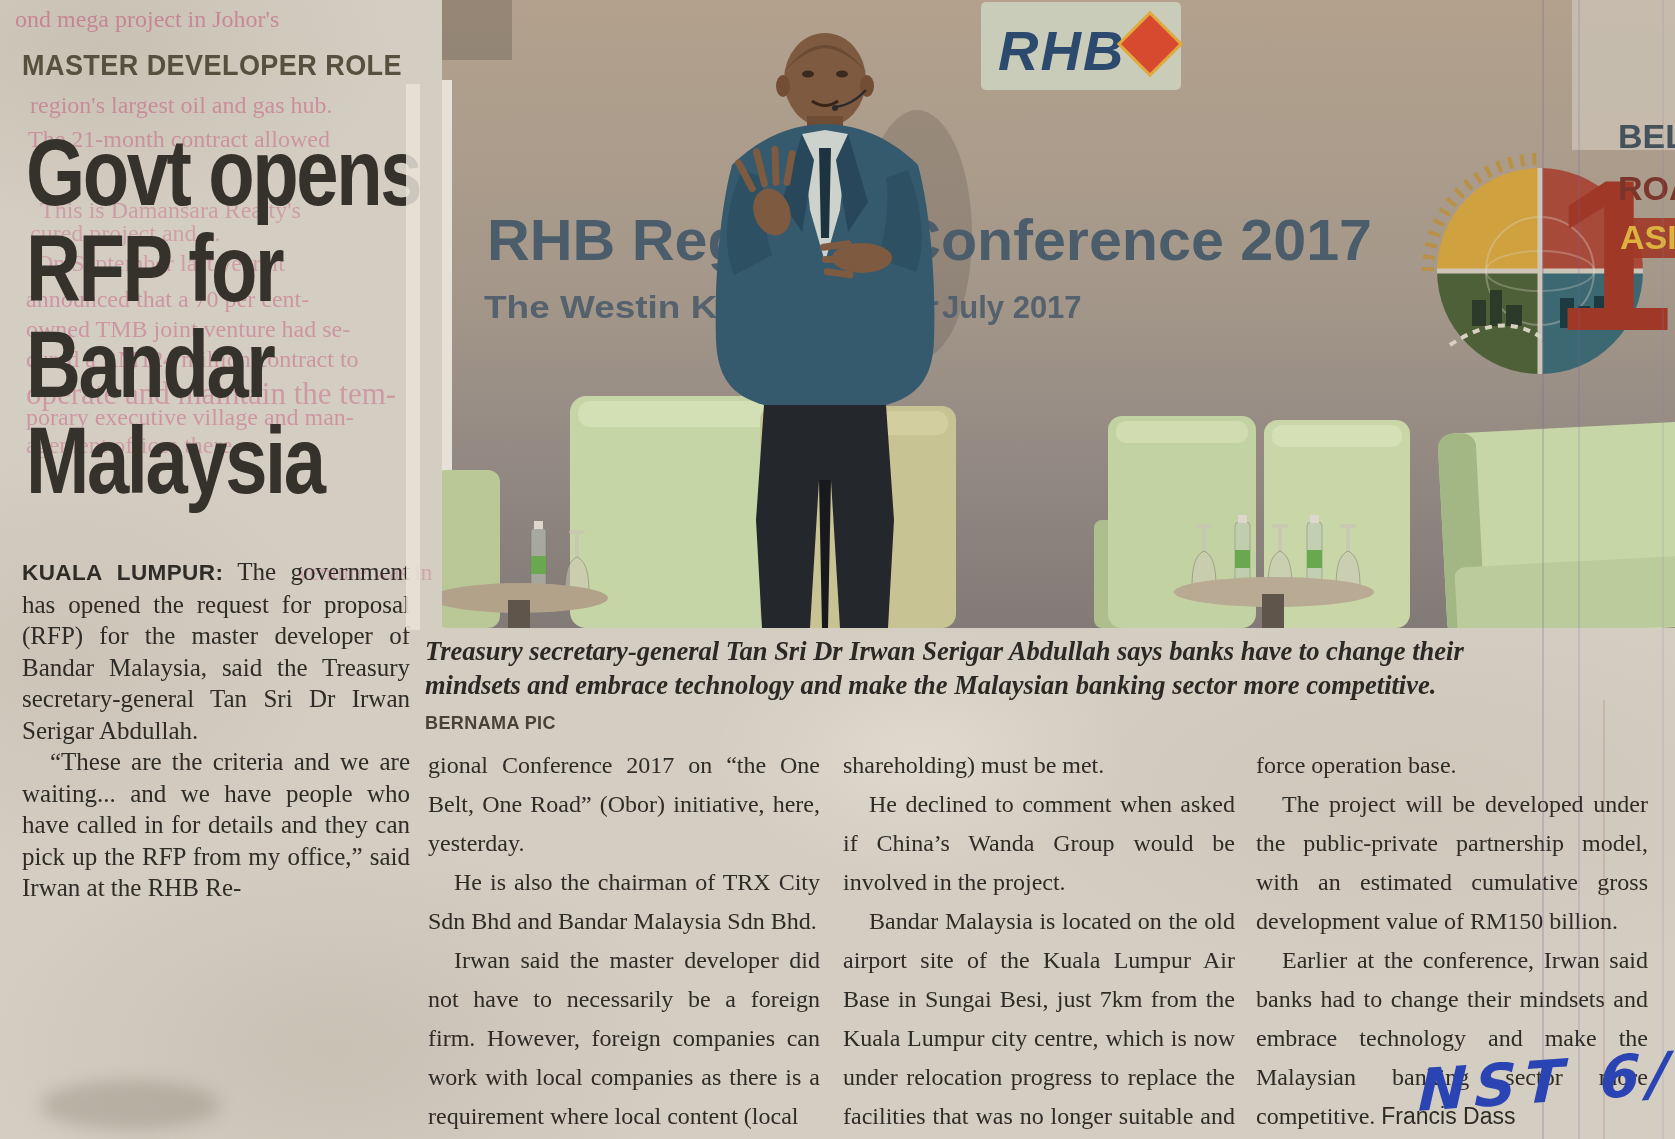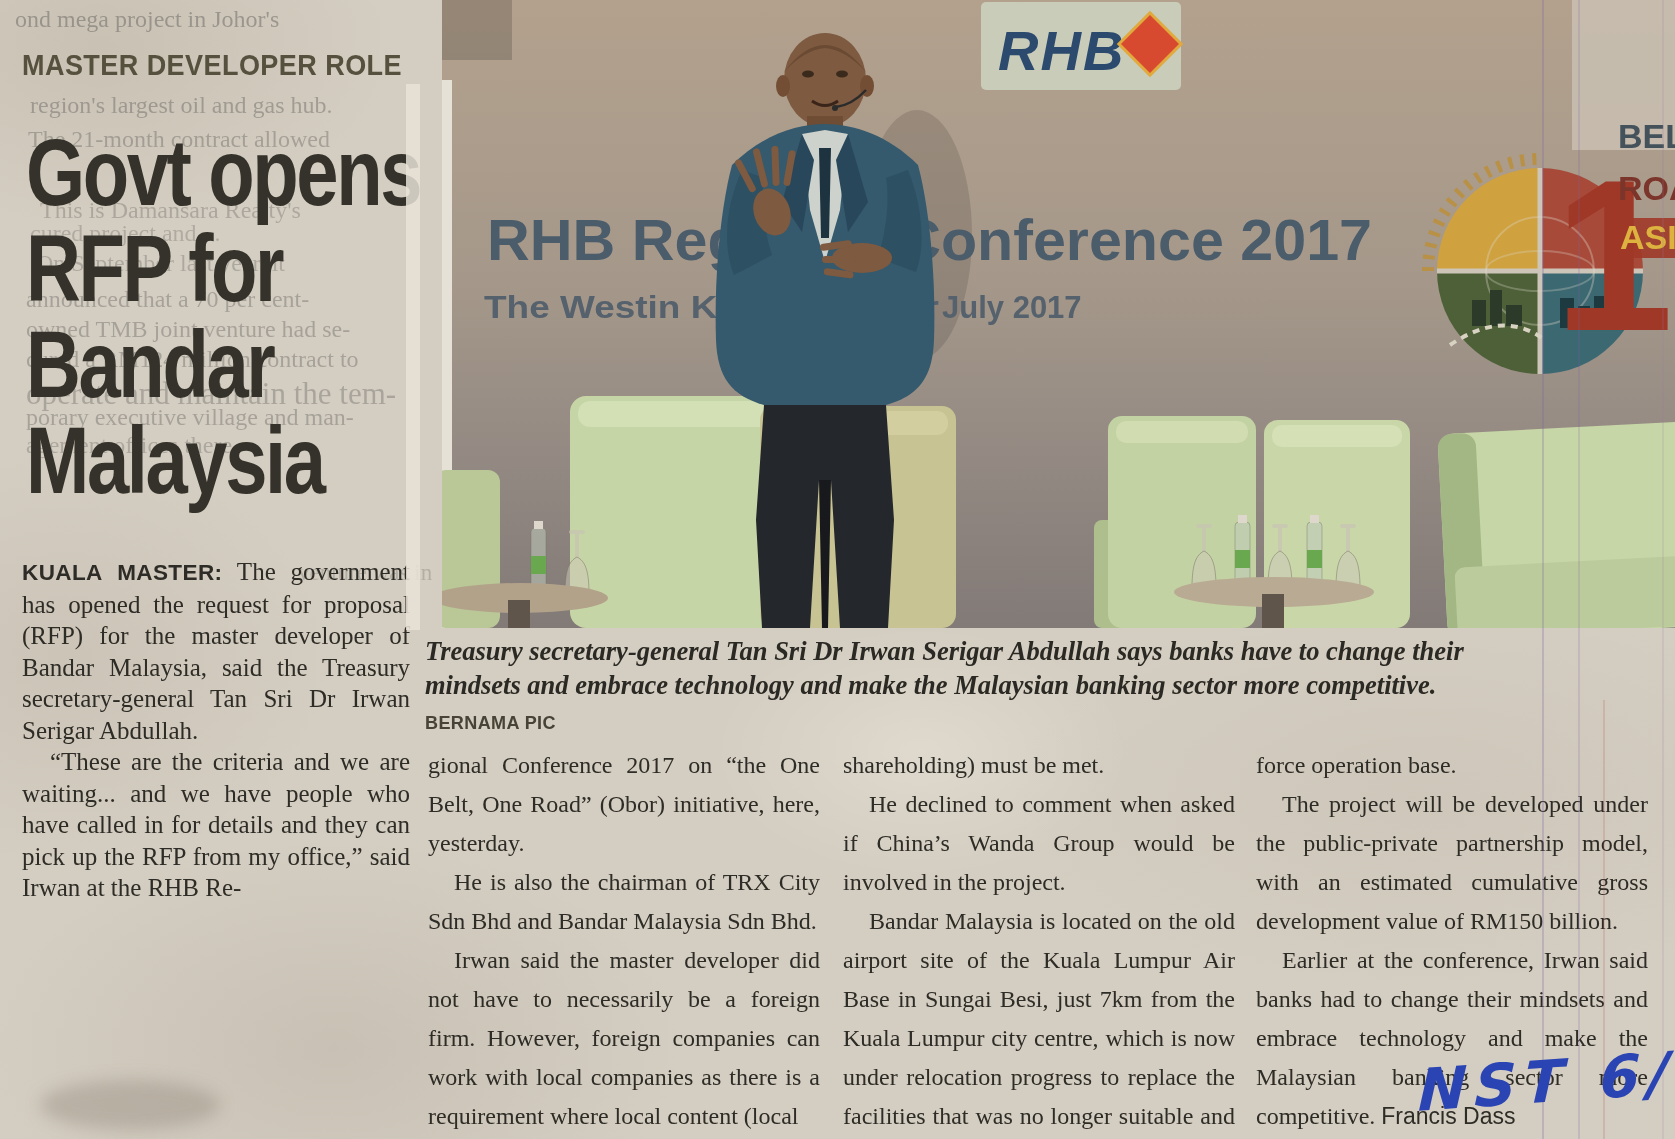--- a/index.html
+++ b/index.html
@@ -6,21 +6,21 @@
   .canvas{position:relative;width:1675px;height:1139px;background:#d4cdc1;overflow:hidden;
           font-family:"Liberation Serif",serif;color:#2e2c26;}
   .texture{position:absolute;inset:0;z-index:0;pointer-events:none;
     background:
       radial-gradient(420px 260px at 6% 4%, rgba(150,138,118,0.18), rgba(0,0,0,0) 70%),
       radial-gradient(500px 300px at 20% 92%, rgba(130,120,104,0.15), rgba(0,0,0,0) 70%),
       radial-gradient(380px 300px at 4% 58%, rgba(140,128,110,0.12), rgba(0,0,0,0) 70%),
       radial-gradient(600px 280px at 85% 70%, rgba(150,140,122,0.10), rgba(0,0,0,0) 70%),
       radial-gradient(300px 180px at 55% 66%, rgba(255,252,244,0.25), rgba(0,0,0,0) 70%);}
   .ghost{position:absolute;z-index:1;font-family:"Liberation Serif",serif;
-         color:#404040;filter:blur(0.7px);white-space:nowrap;}
+         color:#be185d;filter:blur(0.7px);white-space:nowrap;}
   .kicker{position:absolute;left:22px;top:48px;z-index:2;font-family:"Liberation Sans",sans-serif;
           font-weight:bold;font-size:30px;color:#56503e;letter-spacing:0.5px;
           transform:scaleX(0.9);transform-origin:left;white-space:nowrap;}
   .headline{position:absolute;left:26px;top:124px;z-index:2;margin:0;}
   .hl{display:block;font-family:"Liberation Sans",sans-serif;font-weight:bold;font-size:95px;
       line-height:96px;color:#34322b;letter-spacing:-3px;transform:scaleX(0.8);
       transform-origin:left;white-space:nowrap;}
   .lead-col{position:absolute;left:22px;top:556px;width:388px;z-index:2;
             font-size:25px;line-height:31.5px;text-align:justify;}
   .lead-col p{margin:0;}
@@ -75,21 +75,21 @@
 
   <div class="kicker">MASTER DEVELOPER ROLE</div>
   <h1 class="headline">
     <span class="hl">Govt opens</span>
     <span class="hl">RFP for</span>
     <span class="hl">Bandar</span>
     <span class="hl">Malaysia</span>
   </h1>
 
   <div class="lead-col">
-    <p><span class="dateline">KUALA MASTER:</span><span> The government has opened the request for proposal (RFP) for the master developer of Bandar Malaysia, said the Treasury secretary-general Tan Sri Dr Irwan Serigar Abdullah.</span></p>
+    <p><span class="dateline">KUALA LUMPUR:</span><span> The government has opened the request for proposal (RFP) for the master developer of Bandar Malaysia, said the Treasury secretary-general Tan Sri Dr Irwan Serigar Abdullah.</span></p>
     <p class="ind">“These are the criteria and we are waiting... and we have people who have called in for details and they can pick up the RFP from my office,” said Irwan at the RHB Re-</p>
   </div>
 
   <div class="gutter"></div>
   <div class="photo-wrap">
   <svg width="1257" height="628" viewBox="0 0 1257 628">
     <defs>
       <linearGradient id="wall" x1="0" y1="0" x2="0" y2="1">
         <stop offset="0" stop-color="#b3a18d"></stop>
         <stop offset="0.45" stop-color="#a5988a"></stop>

